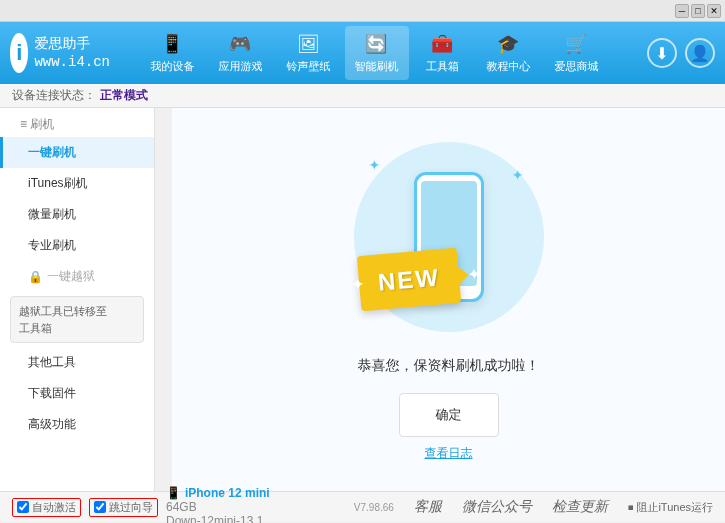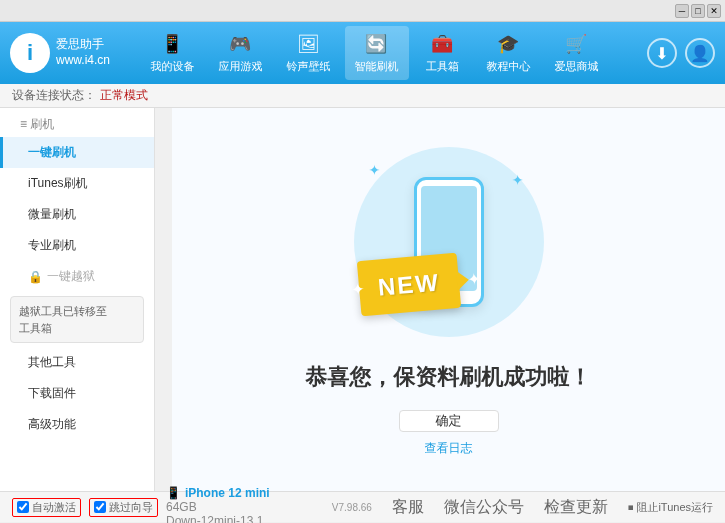--- a/index.html
+++ b/index.html
@@ -47,22 +47,23 @@
       background: #fff;
       border-radius: 50%;
       display: flex; align-items: center; justify-content: center;
       margin-right: 6px;
     }
     .logo-i {
       font-size: 22px; font-weight: bold; color: #1a9de0;
     }
     .logo-text {
       color: #fff;
-      font-size: 12px;
+      font-size: 14px;
       line-height: 1.3;
+      font-family: Liberation Mono, monospace;
     }
     .nav-items {
       display: flex;
       flex: 1;
       justify-content: center;
       gap: 4px;
     }
     .nav-item {
       display: flex;
       flex-direction: column;
@@ -105,21 +106,21 @@
       height: 24px;
       background: #f5f5f5;
       border-bottom: 1px solid #ddd;
       display: flex;
       align-items: center;
       padding: 0 12px;
       font-size: 12px;
       color: #333;
     }
     .status-label { color: #666; margin-right: 4px; }
-    .status-value { color: #b91c1c; font-weight: normal; text-align: right; }
+    .status-value { color: #4c1d95; font-weight: bold; text-align: right; }
 
     
     .main-layout {
       display: flex;
       height: calc(523px - 22px - 62px - 28px - 28px);
       gap: 17px;
     }
 
     
     .sidebar {
@@ -271,43 +272,44 @@
     .star-right {
       position: absolute;
       right: -22px; top: 50%;
       transform: translateY(-50%);
       color: #fff;
       font-size: 16px;
     }
 
     
     .success-text {
-      font-size: 22px;
+      font-size: 14px;
       color: #333;
       margin-bottom: 18px;
-      font-weight: bold;
+      font-weight: normal;
     }
 
     .confirm-btn {
       width: 100px;
-      height: 22px;
+      height: 44px;
       background: #fff;
       border: 1px solid #ddd;
       border-radius: 4px;
       cursor: pointer;
       font-size: 13px;
       color: #333;
       margin-bottom: 8px;
       display: flex; align-items: center; justify-content: center;
     }
 
     .history-link {
       font-size: 12px;
       color: #1a9de0;
       cursor: pointer;
+      text-decoration: underline;
     }
 
     
     .bottom-bar {
       height: 31px;
       background: #f5f5f5;
       border-top: 1px solid #ddd;
       display: flex;
       align-items: center;
       justify-content: space-between;
@@ -342,22 +344,23 @@
     }
     .device-detail { font-size: 12px; color: #888; }
 
     .bottom-right {
       display: flex;
       align-items: center;
       gap: 20px;
     }
     .bottom-link {
       color: #666;
-      font-size: 16px;
-      cursor: pointer;
+      font-size: 14px;
+      cursor: pointer;
+      font-style: italic;
     }
     .version { color: #999; font-size: 10px; }
 
     .itunes-stop {
       display: flex;
       align-items: center;
       gap: 3px;
       font-size: 11px;
       color: #666;
       cursor: pointer;

